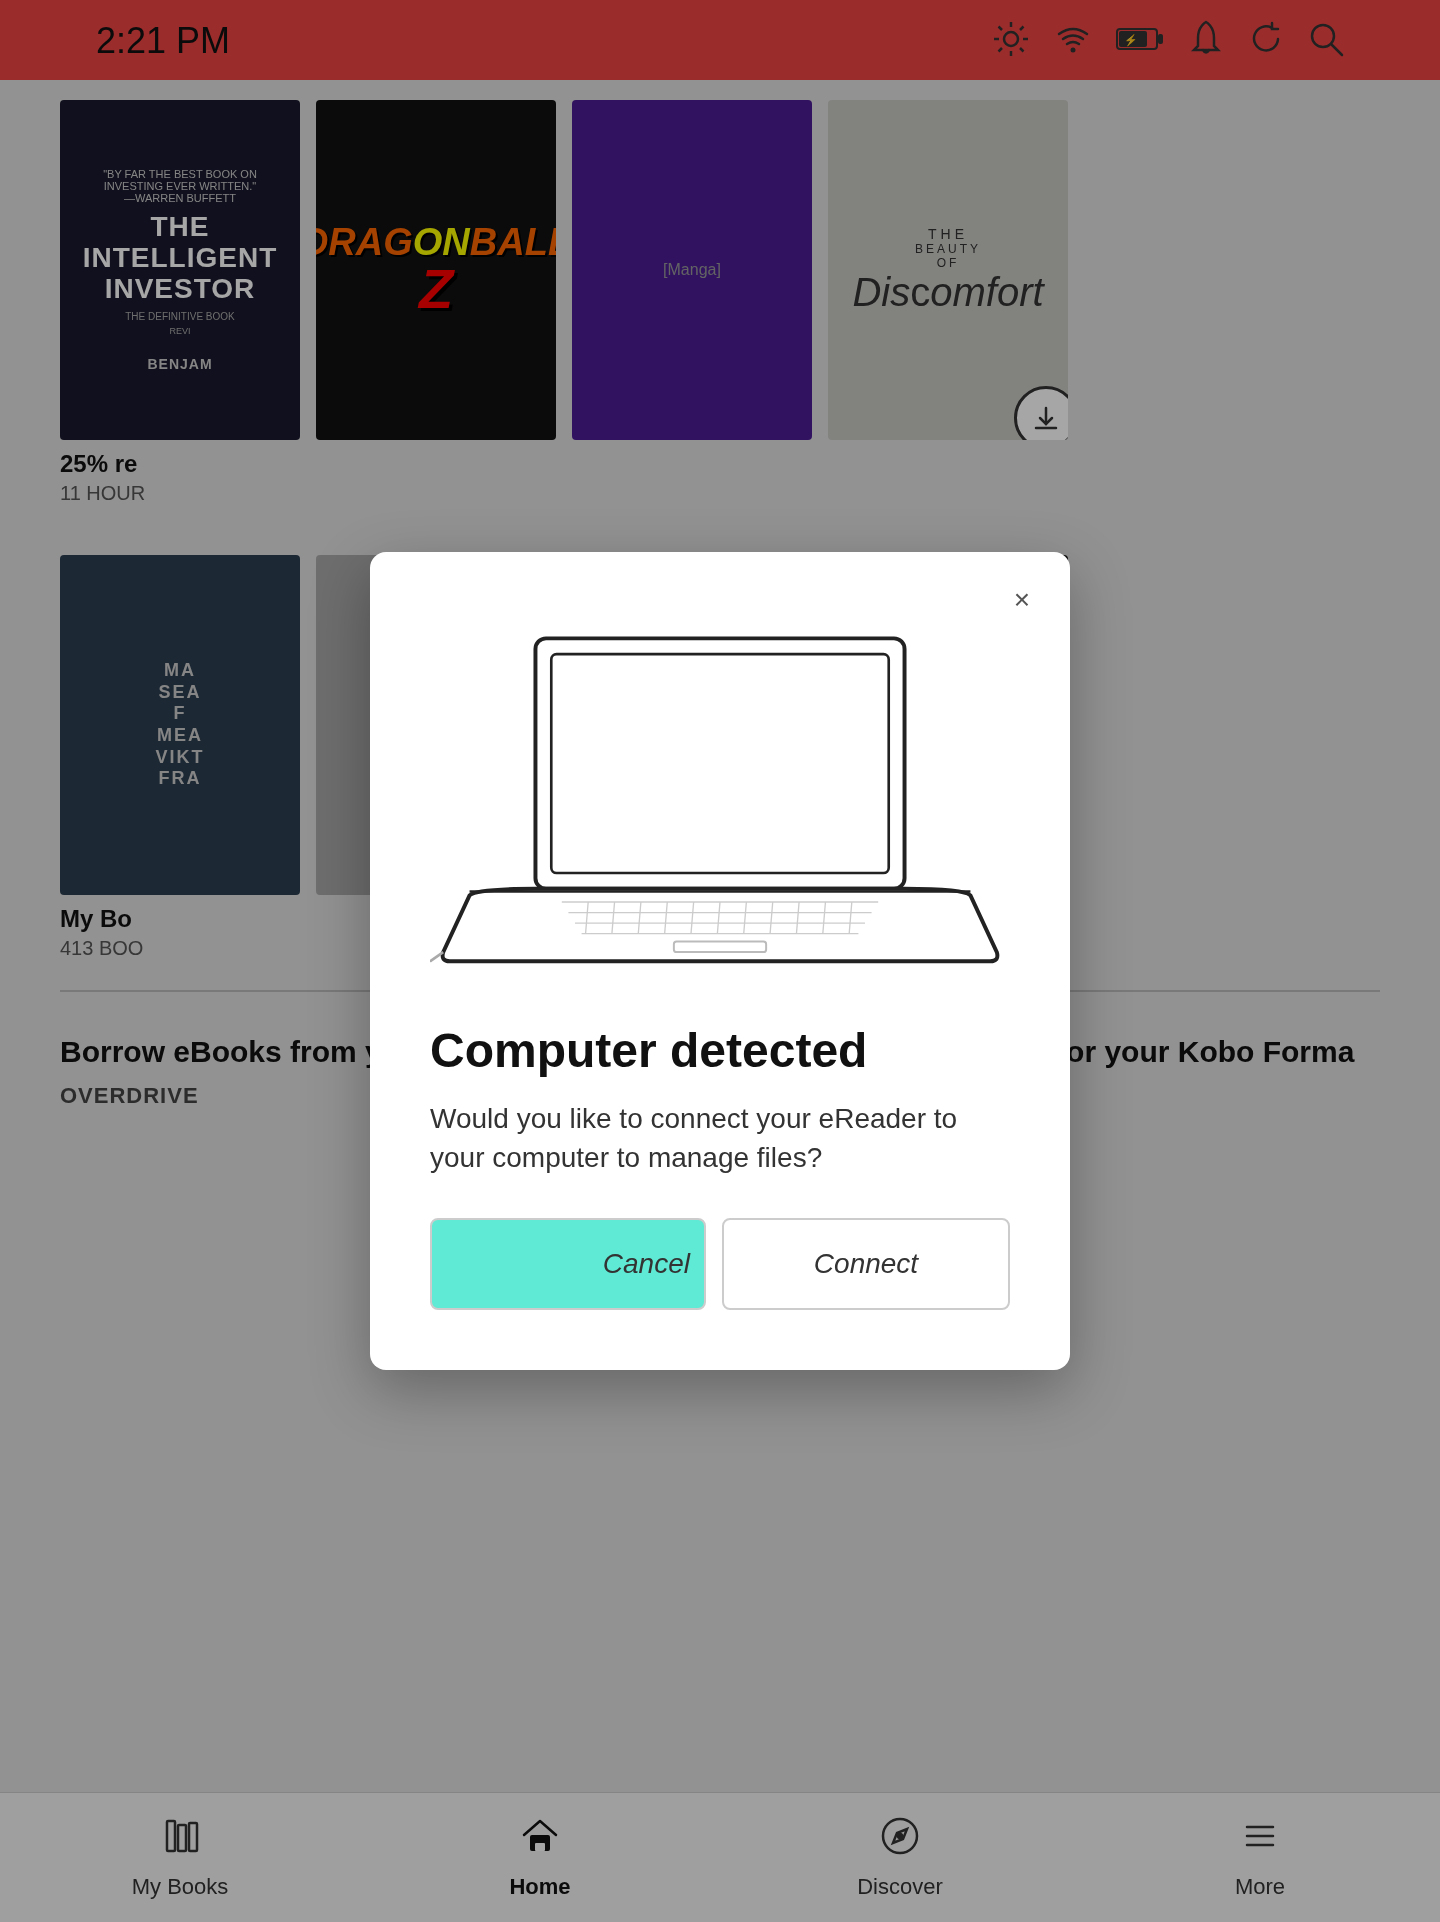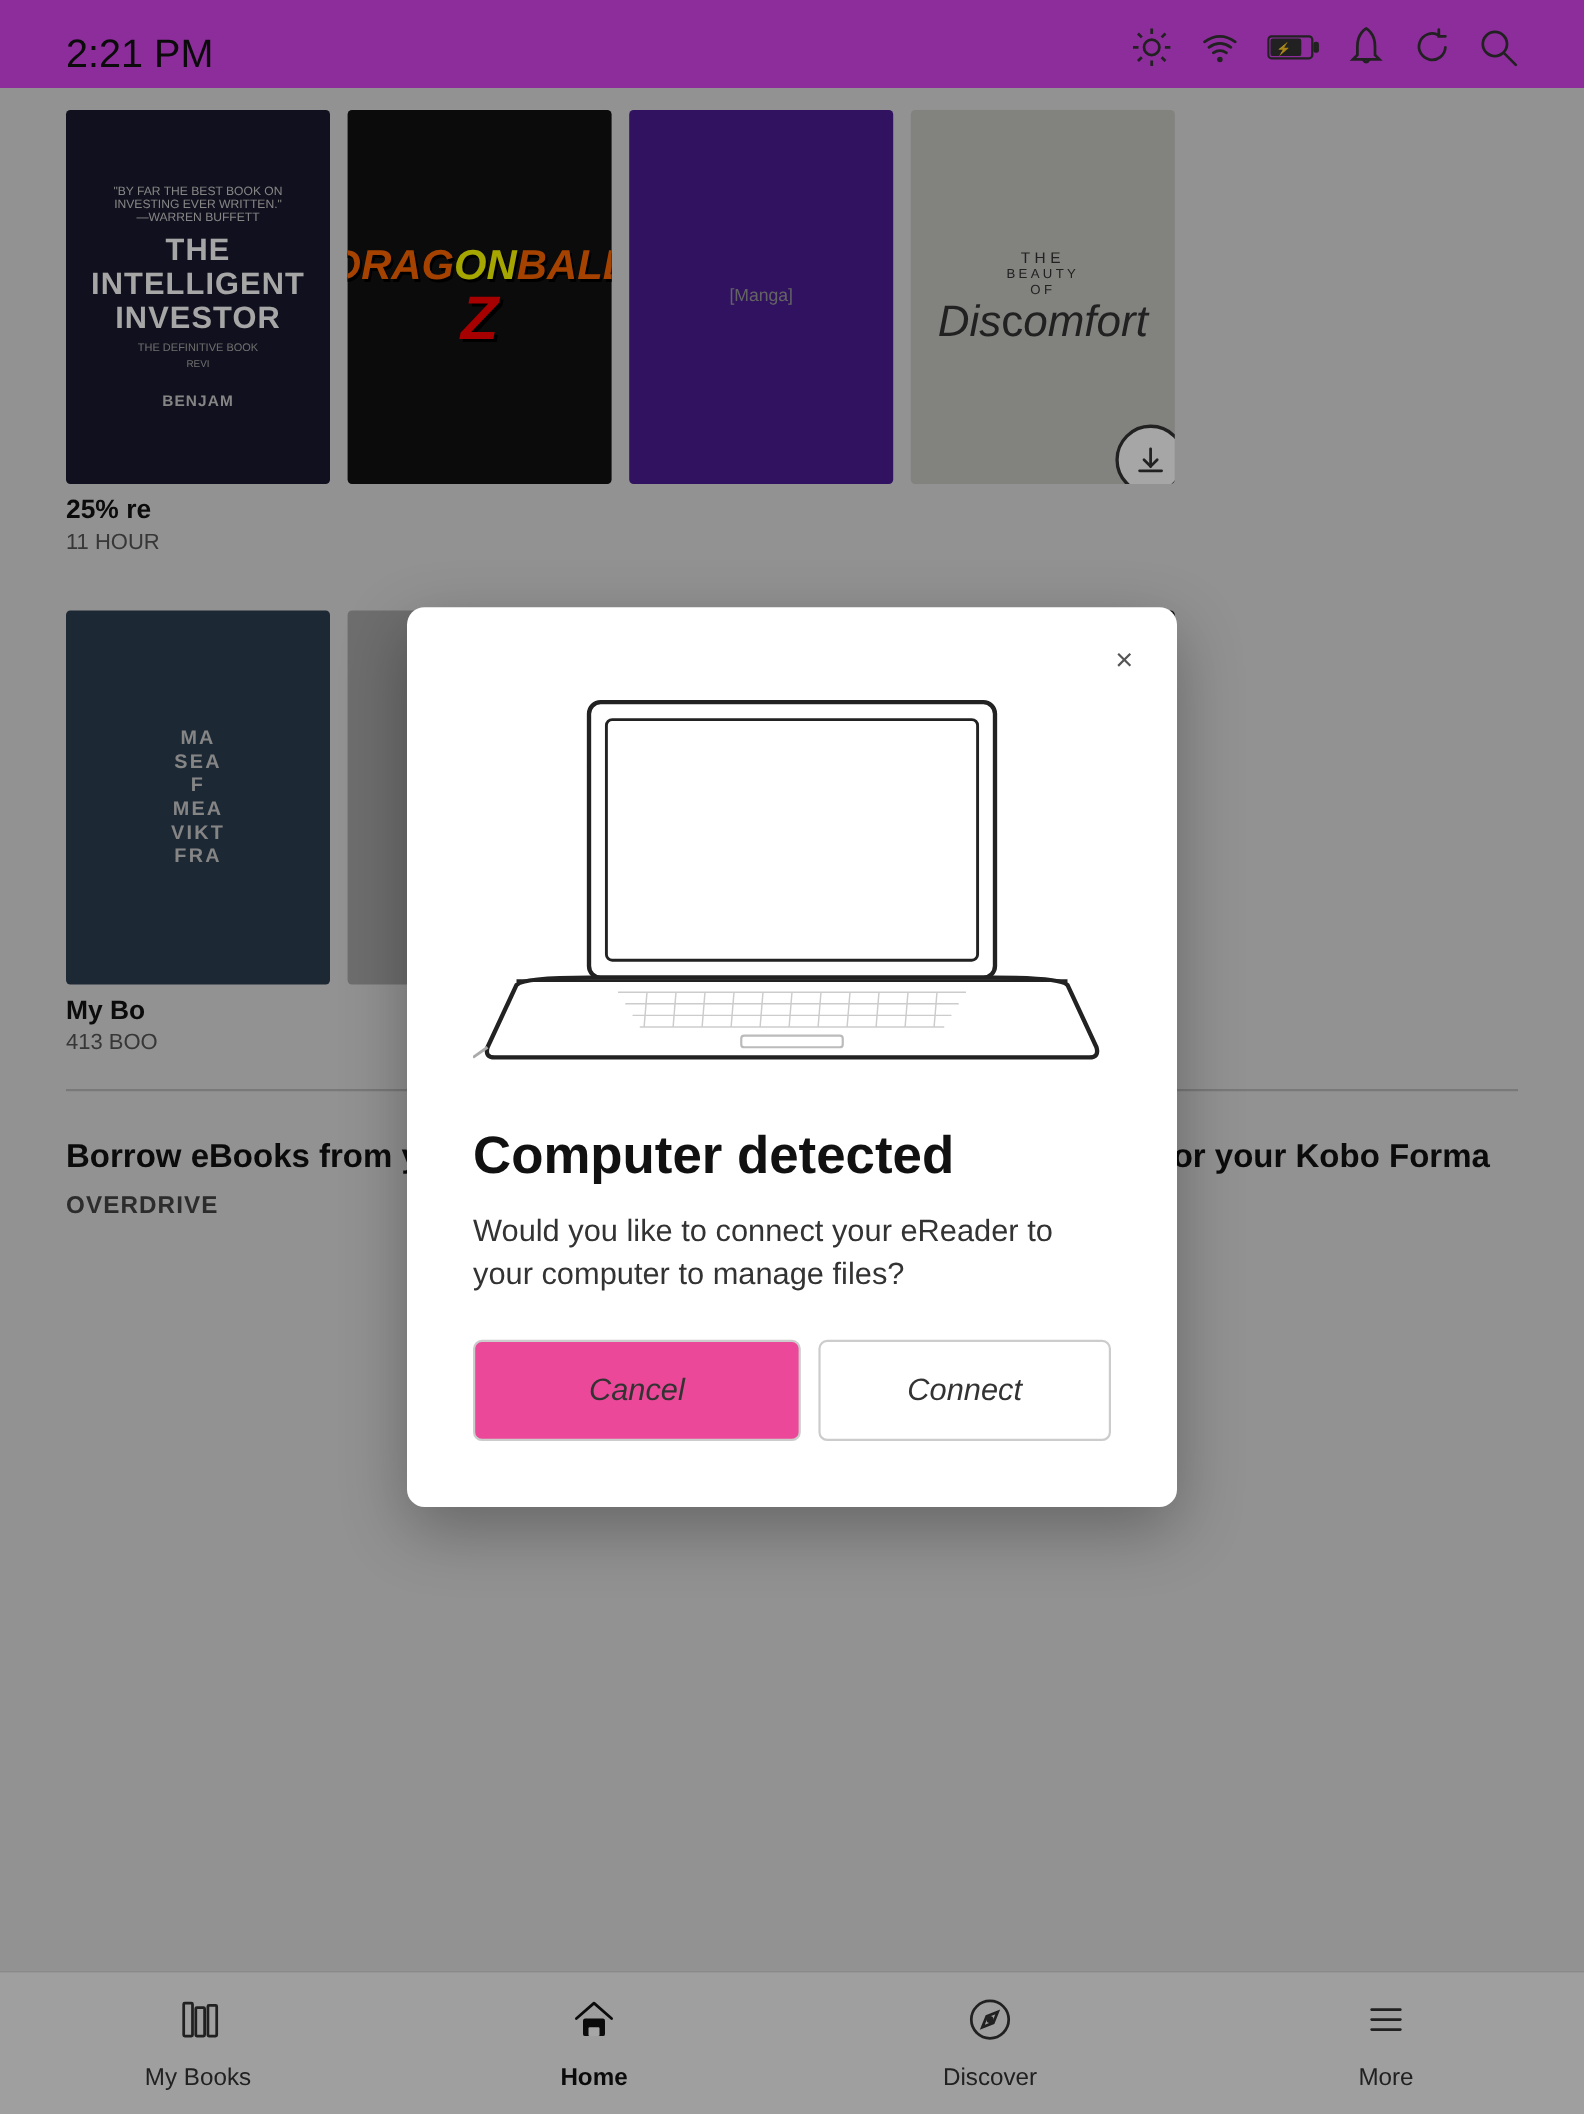--- a/index.html
+++ b/index.html
@@ -9,24 +9,24 @@
       height: 1922px;
       background: #d0d0d0;
       font-family: -apple-system, BlinkMacSystemFont, 'Helvetica Neue', Arial, sans-serif;
       overflow: hidden;
       position: relative;
     }
 
     
     .status-bar {
       display: flex;
-      align-items: flex-end;
+      align-items: flex-start;
       justify-content: space-between;
-      padding: 20px 60px 10px;
-      background: #d946ef;
+      padding: 20px 96px 10px;
+      background: #ef4444;
       height: 80px;
     }
 
     .status-time {
       font-size: 36px;
       font-weight: 500;
       color: #111;
     }
 
     .status-icons {
@@ -395,29 +395,29 @@
       margin-bottom: 40px;
     }
 
     .modal-buttons {
       display: flex;
       gap: 16px;
     }
 
     .btn-cancel {
       flex: 1;
-      padding: 28px 36px;
+      padding: 28px 14px;
       border: 2px solid #ccc;
-      background: #ec4899;
+      background: #5eead4;
       border-radius: 8px;
       font-size: 28px;
       font-style: italic;
       color: #333;
       cursor: pointer;
-      text-align: center;
+      text-align: right;
     }
 
     .btn-connect {
       flex: 1;
       padding: 28px 20px;
       border: 2px solid #ccc;
       background: #fff;
       border-radius: 8px;
       font-size: 28px;
       font-style: italic;

